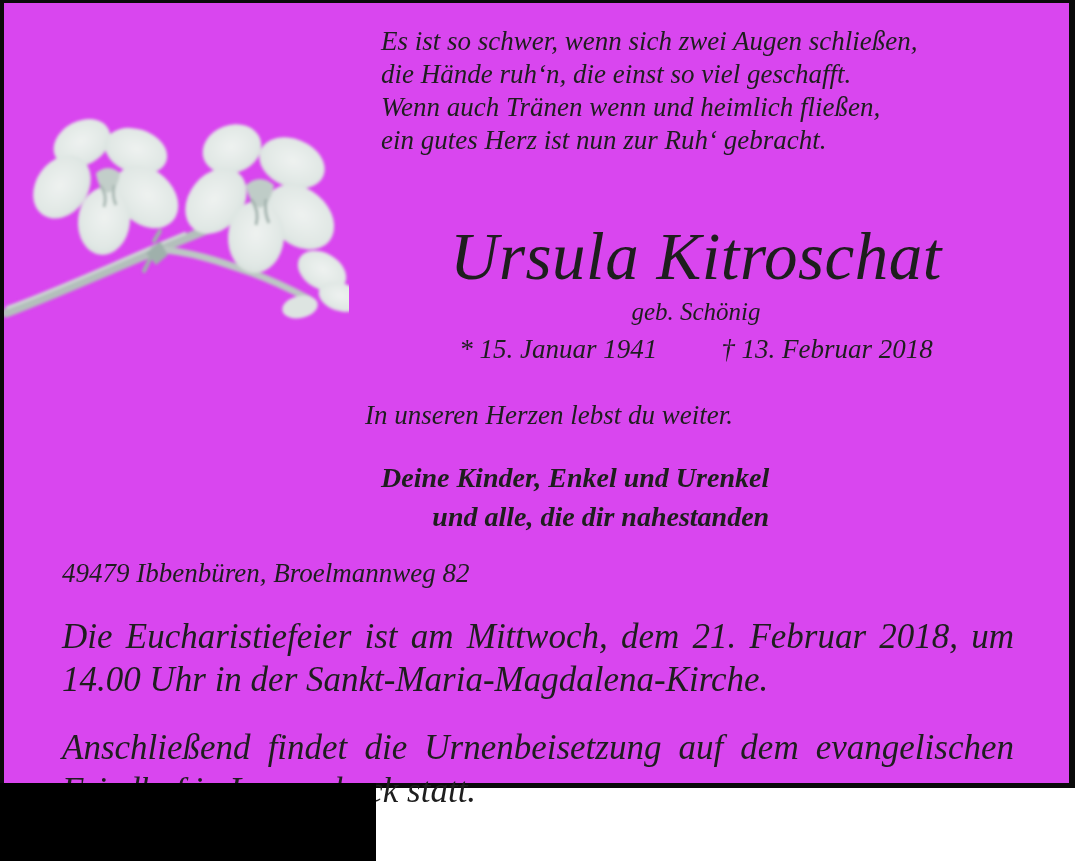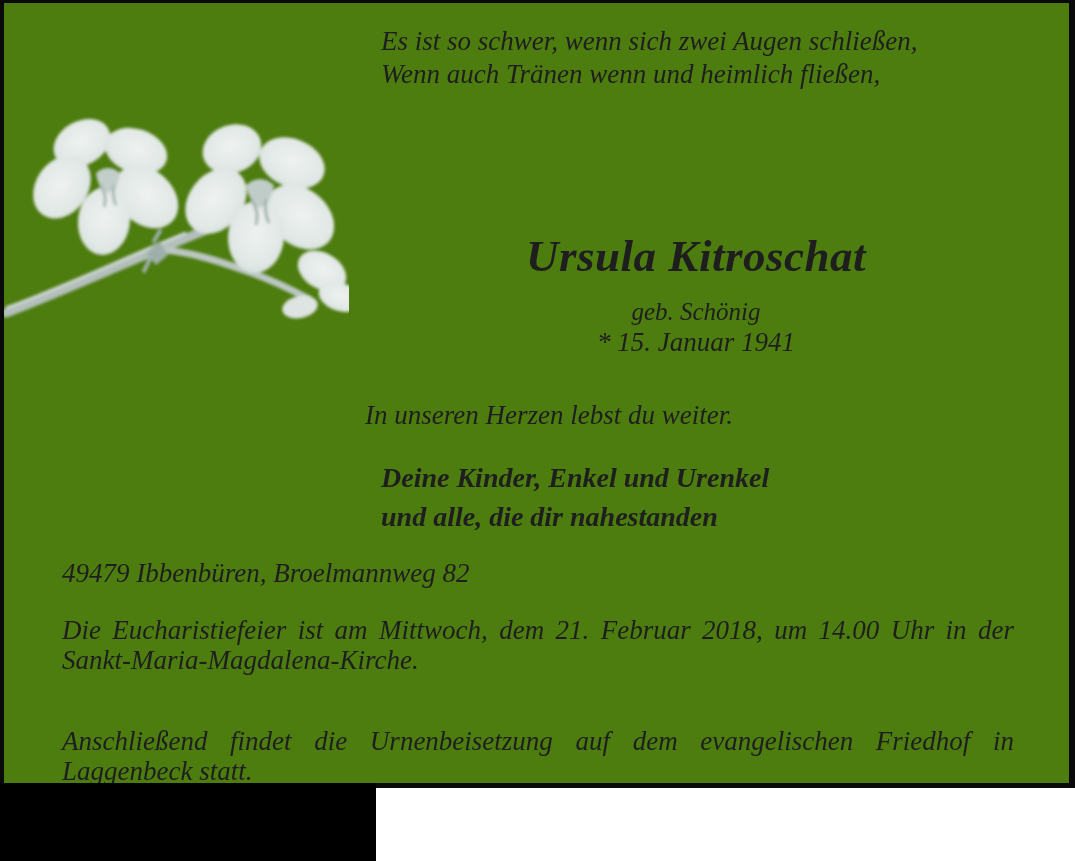--- a/index.html
+++ b/index.html
@@ -15,21 +15,21 @@
     color: #1e1e1e;
     overflow: hidden;
   }
   .card {
     position: absolute;
     top: 0;
     left: 0;
     width: 1075px;
     height: 788px;
     box-sizing: border-box;
-    background: #4d7c0f;
+    background: #d946ef;
     border-style: solid;
     border-color: #0a0a0a;
     border-width: 3px 6px 5px 4px;
   }
   .card .abs { position: absolute; font-style: italic; }
 
   .flower {
     position: absolute;
     left: 0;
     top: 98px;
@@ -50,63 +50,64 @@
     font-size: 27px;
     white-space: nowrap;
   }
   .headline-col {
     left: 377px;
     top: 222px;
     width: 630px;
     text-align: center;
   }
   .name {
-    font-size: 45px;
+    font-size: 67px;
     line-height: 62px;
     letter-spacing: 0.5px;
-    font-weight: bold;
   }
   .maiden {
     font-size: 25px;
     line-height: 29px;
     margin-top: 10px;
   }
   .dates {
+    margin-top: 7px;
     font-size: 27px;
     line-height: 32px;
     display: flex;
     justify-content: center;
     gap: 64px;
     white-space: nowrap;
   }
   .remembrance {
     left: 361px;
     top: 397px;
     font-size: 27px;
     white-space: nowrap;
   }
   .mourners {
     left: 377px;
     top: 455px;
     font-size: 28px;
     font-weight: bold;
     line-height: 39px;
     white-space: nowrap;
+    text-align: right;
   }
   .address {
     left: 58px;
     top: 555px;
     font-size: 27px;
     white-space: nowrap;
   }
   .para {
     left: 58px;
     width: 952px;
-    font-size: 27px;
-    line-height: 30px;
+    font-size: 35px;
+    line-height: 43px;
     text-align: justify;
   }
   .para-service { top: 612px; }
   .para-burial  { top: 687px; margin-top: 36px; }
 
   .redaction {
     position: absolute;
     left: 0;
     top: 783px;
     width: 376px;
@@ -160,29 +161,32 @@
       </g>
 
       <ellipse cx="318" cy="170" rx="26" ry="18" transform="rotate(30 318 170)" fill="url(#petal)"></ellipse>
       <ellipse cx="336" cy="196" rx="22" ry="14" transform="rotate(18 336 196)" fill="url(#petal)"></ellipse>
       <ellipse cx="296" cy="206" rx="18" ry="11" transform="rotate(-12 296 206)" fill="#dde4e1"></ellipse>
     </g>
   </svg>
 
   <div class="abs poem">
     <div>Es ist so schwer, wenn sich zwei Augen schließen,</div>
+    <div>die Hände ruh‘n, die einst so viel geschafft.</div>
     <div>Wenn auch Tränen wenn und heimlich fließen,</div>
+    <div>ein gutes Herz ist nun zur Ruh‘ gebracht.</div>
   </div>
 
 
   <div class="abs headline-col">
     <div class="name">Ursula Kitroschat</div>
     <div class="maiden">geb. Schönig</div>
     <div class="dates">
       <span>* 15. Januar 1941</span>
+      <span>† 13. Februar 2018</span>
     </div>
   </div>
 
   <div class="abs remembrance">In unseren Herzen lebst du weiter.</div>
 
   <div class="abs mourners">
     <div>Deine Kinder, Enkel und Urenkel</div>
     <div>und alle, die dir nahestanden</div>
   </div>
 

